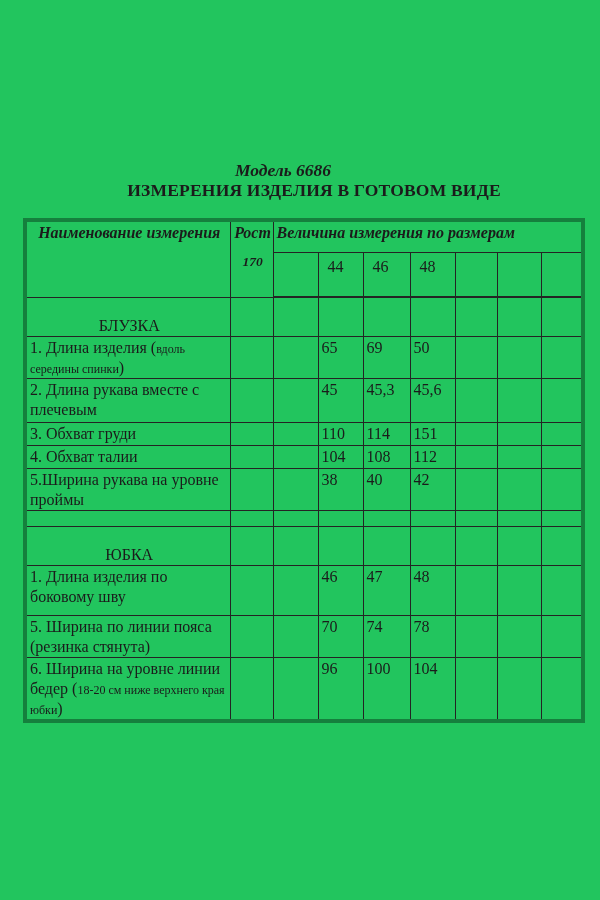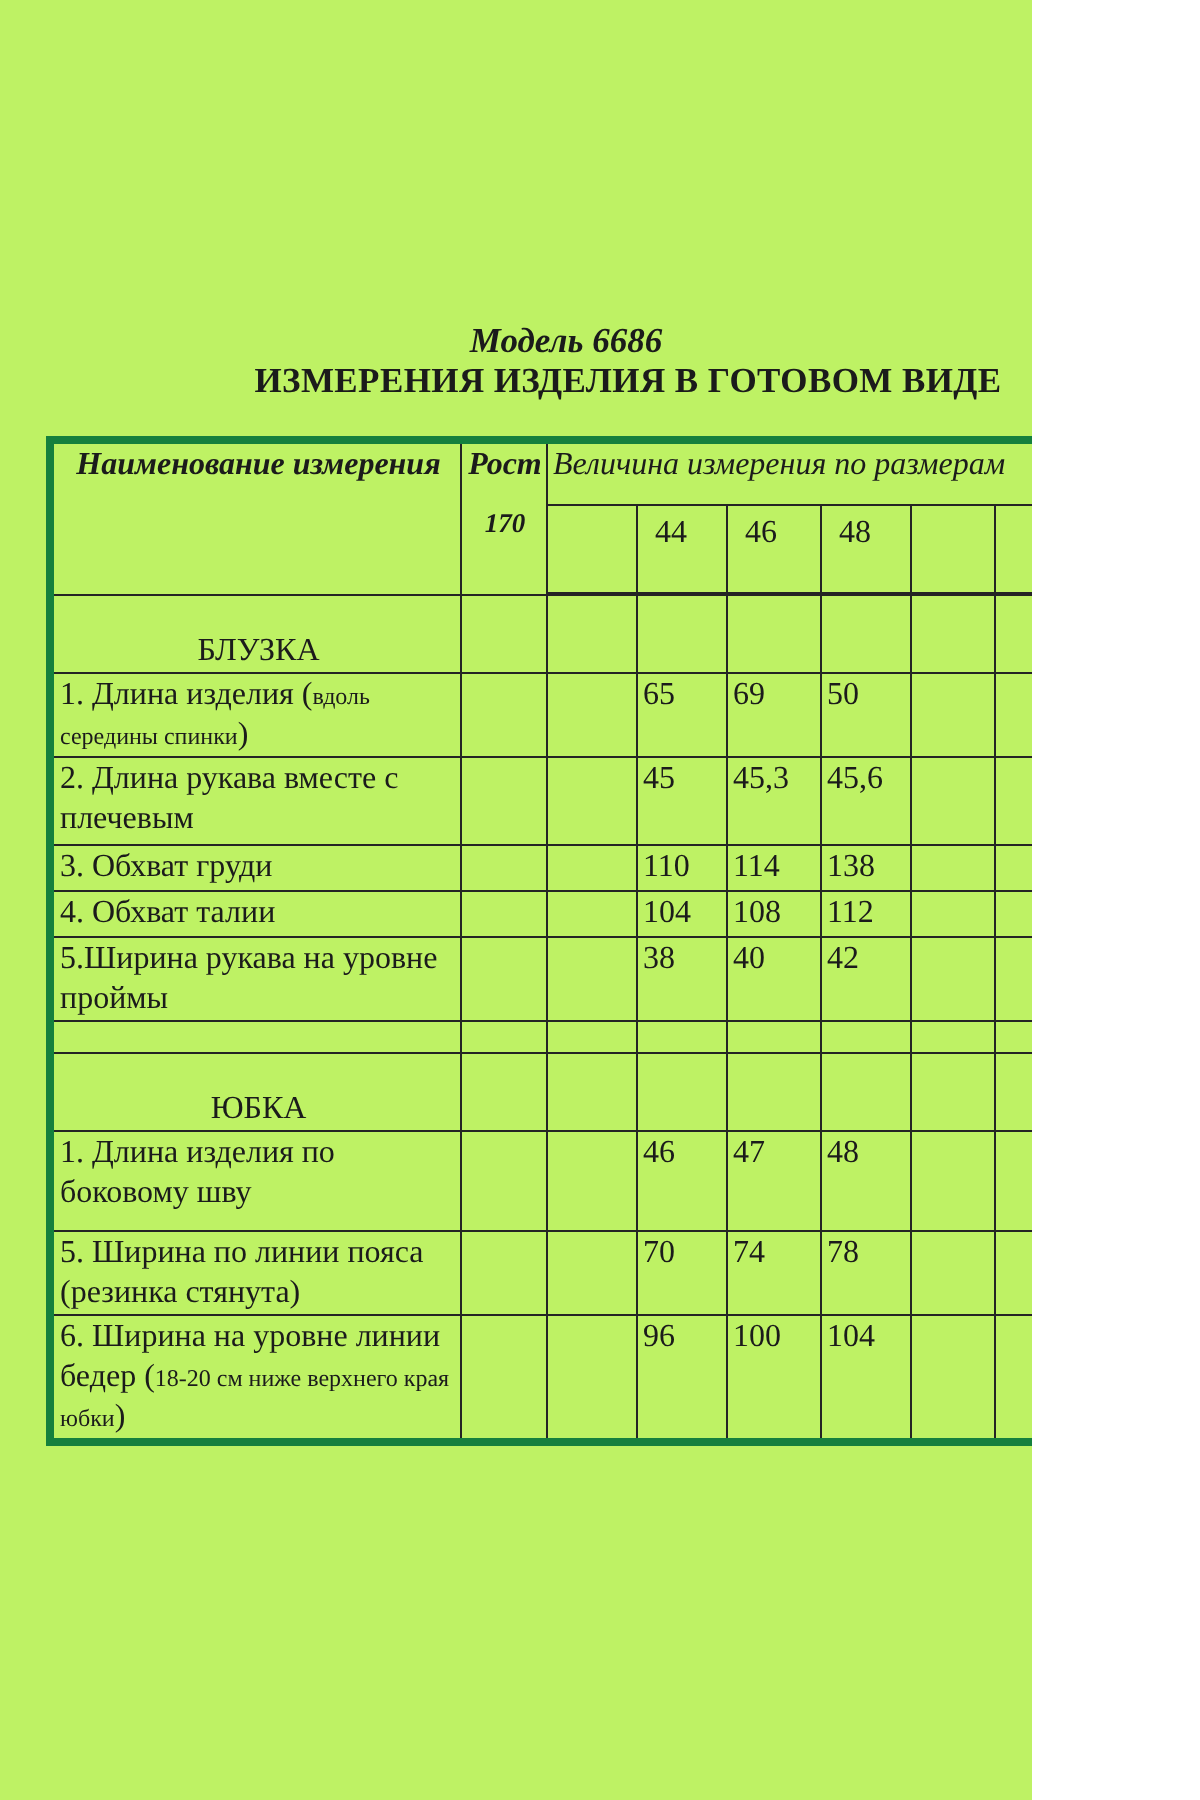--- a/index.html
+++ b/index.html
@@ -3,22 +3,22 @@
 <meta charset="utf-8">
 <style>
   html,body{margin:0;padding:0;}
   body{
     width:600px;height:900px;
     background:#ffffff;
     font-family:"Liberation Serif","DejaVu Serif",serif;
     color:#1b1b1b;
   }
   .screen{
-    position:relative;width:516px;height:900px;
-    background:#bef264;overflow:hidden;
+    position:relative;width:600px;height:900px;
+    background:#22c55e;overflow:hidden;
   }
   .title-model{
     position:absolute;top:160px;left:0;width:600px;
     text-align:center;font-size:17.5px;font-weight:bold;font-style:italic;
     transform:translateX(-17px);
   }
   .title-main{
     position:absolute;top:180px;left:0;width:600px;
     text-align:center;font-size:17.5px;font-weight:bold;letter-spacing:0.2px;
     transform:translateX(14px);
@@ -42,21 +42,21 @@
   td.c-name{
     text-align:center;font-weight:bold;font-style:italic;
     font-size:13.5px;padding-top:10px;border-bottom-width:2px;
   }
   td.c-rost{
     font-weight:bold;font-style:italic;font-size:12.5px;
     padding-top:7px;text-align:center;border-bottom-width:2px;
   }
   td.c-rost .rost-val{margin-top:9px;font-size:13.5px;}
   td.c-sizes-title{
-    font-weight:normal;font-style:italic;font-size:14.5px;
+    font-weight:bold;font-style:italic;font-size:14.5px;
     padding:7px 0 0 24px;
   }
   tr.hdr-r2 td{padding:4px 0 0 9px;border-bottom-width:2px;}
   
   tr.sec{height:22px;}
   tr.sec td.sec-name{text-align:center;padding-top:18px;}
   
   td.lbl{white-space:pre-line;padding-left:3px;padding-right:1px;}
   td.lbl .sm{font-size:12px;line-height:16px;}
   td.val{padding-left:6px;}
@@ -147,21 +147,21 @@
       <td class="val"></td>
       <td class="val"></td>
     </tr>
 
     <tr class="r-b3">
       <td class="lbl"><span>3. Обхват груди</span><span class="sm"></span><span></span></td>
       <td class="val"></td>
       <td class="val"></td>
       <td class="val">110</td>
       <td class="val">114</td>
-      <td class="val">138</td>
+      <td class="val">151</td>
       <td class="val"></td>
       <td class="val"></td>
       <td class="val"></td>
     </tr>
 
     <tr class="r-b4">
       <td class="lbl"><span>4. Обхват талии</span><span class="sm"></span><span></span></td>
       <td class="val"></td>
       <td class="val"></td>
       <td class="val">104</td>

